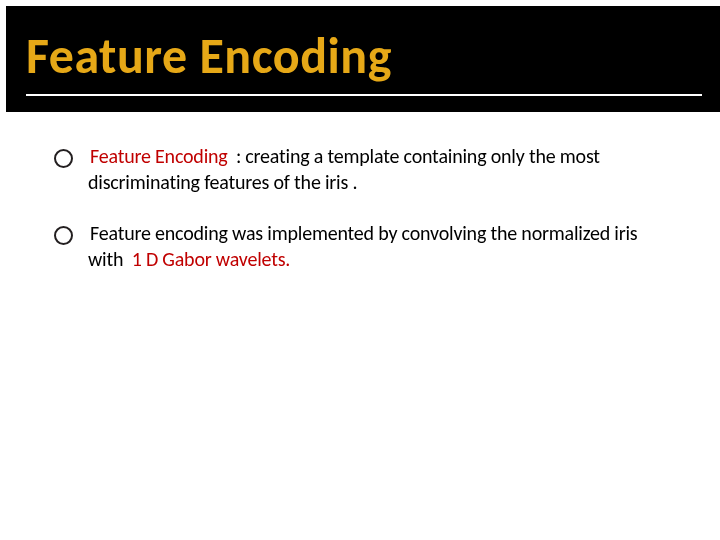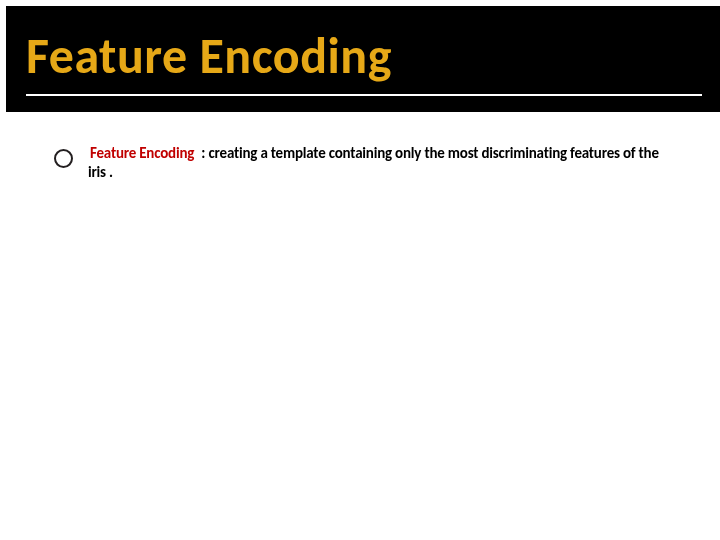--- a/index.html
+++ b/index.html
@@ -33,25 +33,24 @@
   .content {
     padding: 28px 44px 0 44px;
   }
   ul.bullets {
     list-style: none;
   }
   ul.bullets > li {
     position: relative;
     padding-left: 34px;
     margin-bottom: 26px;
-    font-size: 15px;
+    font-size: 20px;
     line-height: 1.28;
     color: #000000;
     letter-spacing: -0.2px;
-    font-weight: bold;
   }
   ul.bullets > li::before {
     content: "";
     position: absolute;
     left: 0;
     top: 5px;
     width: 15px;
     height: 15px;
     border: 2px solid #231f20;
     border-radius: 50%;
@@ -65,14 +64,17 @@
 <div class="header">
   <div class="title">Feature  Encoding</div>
   <div class="rule"></div>
 </div>
 
 <div class="content">
   <ul class="bullets">
     <li>
       <span class="accent"> Feature Encoding</span><span> :  creating a template containing only the most discriminating features of the iris .</span>
     </li>
+    <li>
+      <span>Feature encoding was implemented by convolving the normalized iris with </span><span class="accent"> 1 D  Gabor wavelets.</span>
+    </li>
   </ul>
 </div>
 
 </body></html>

